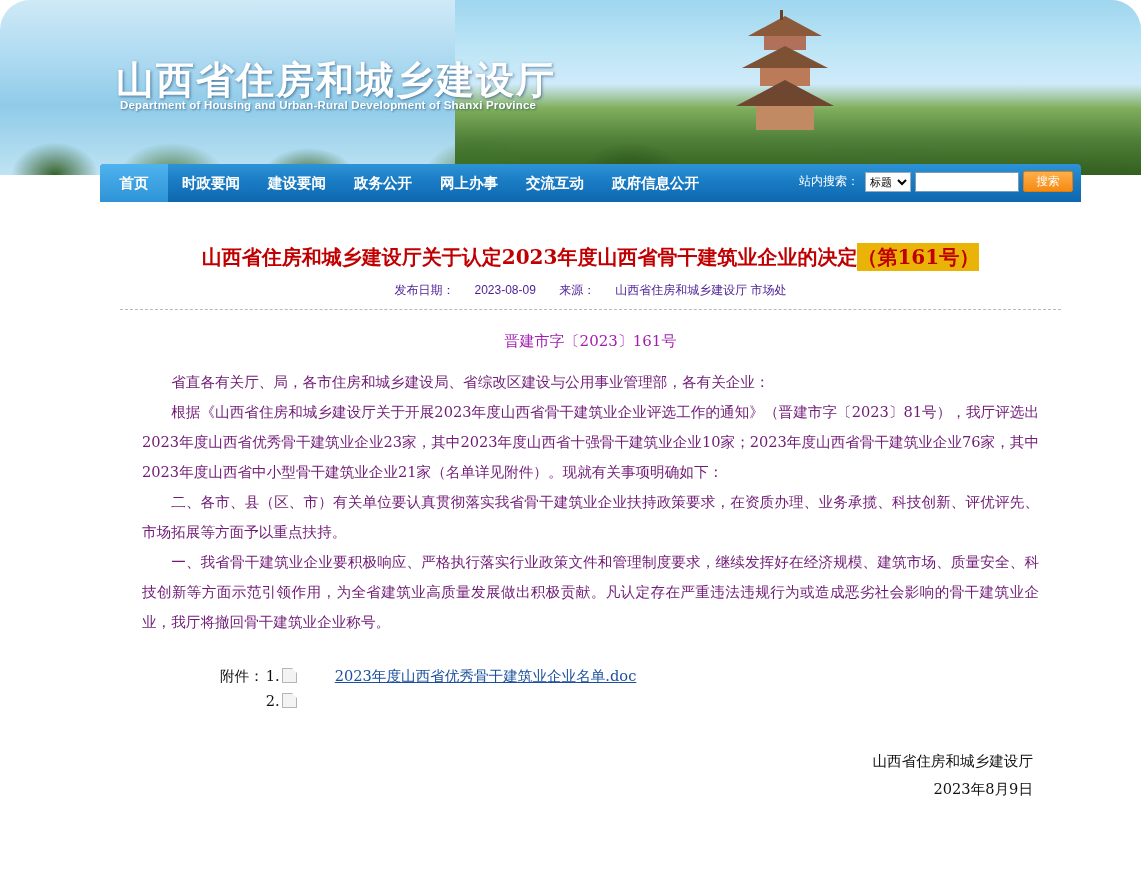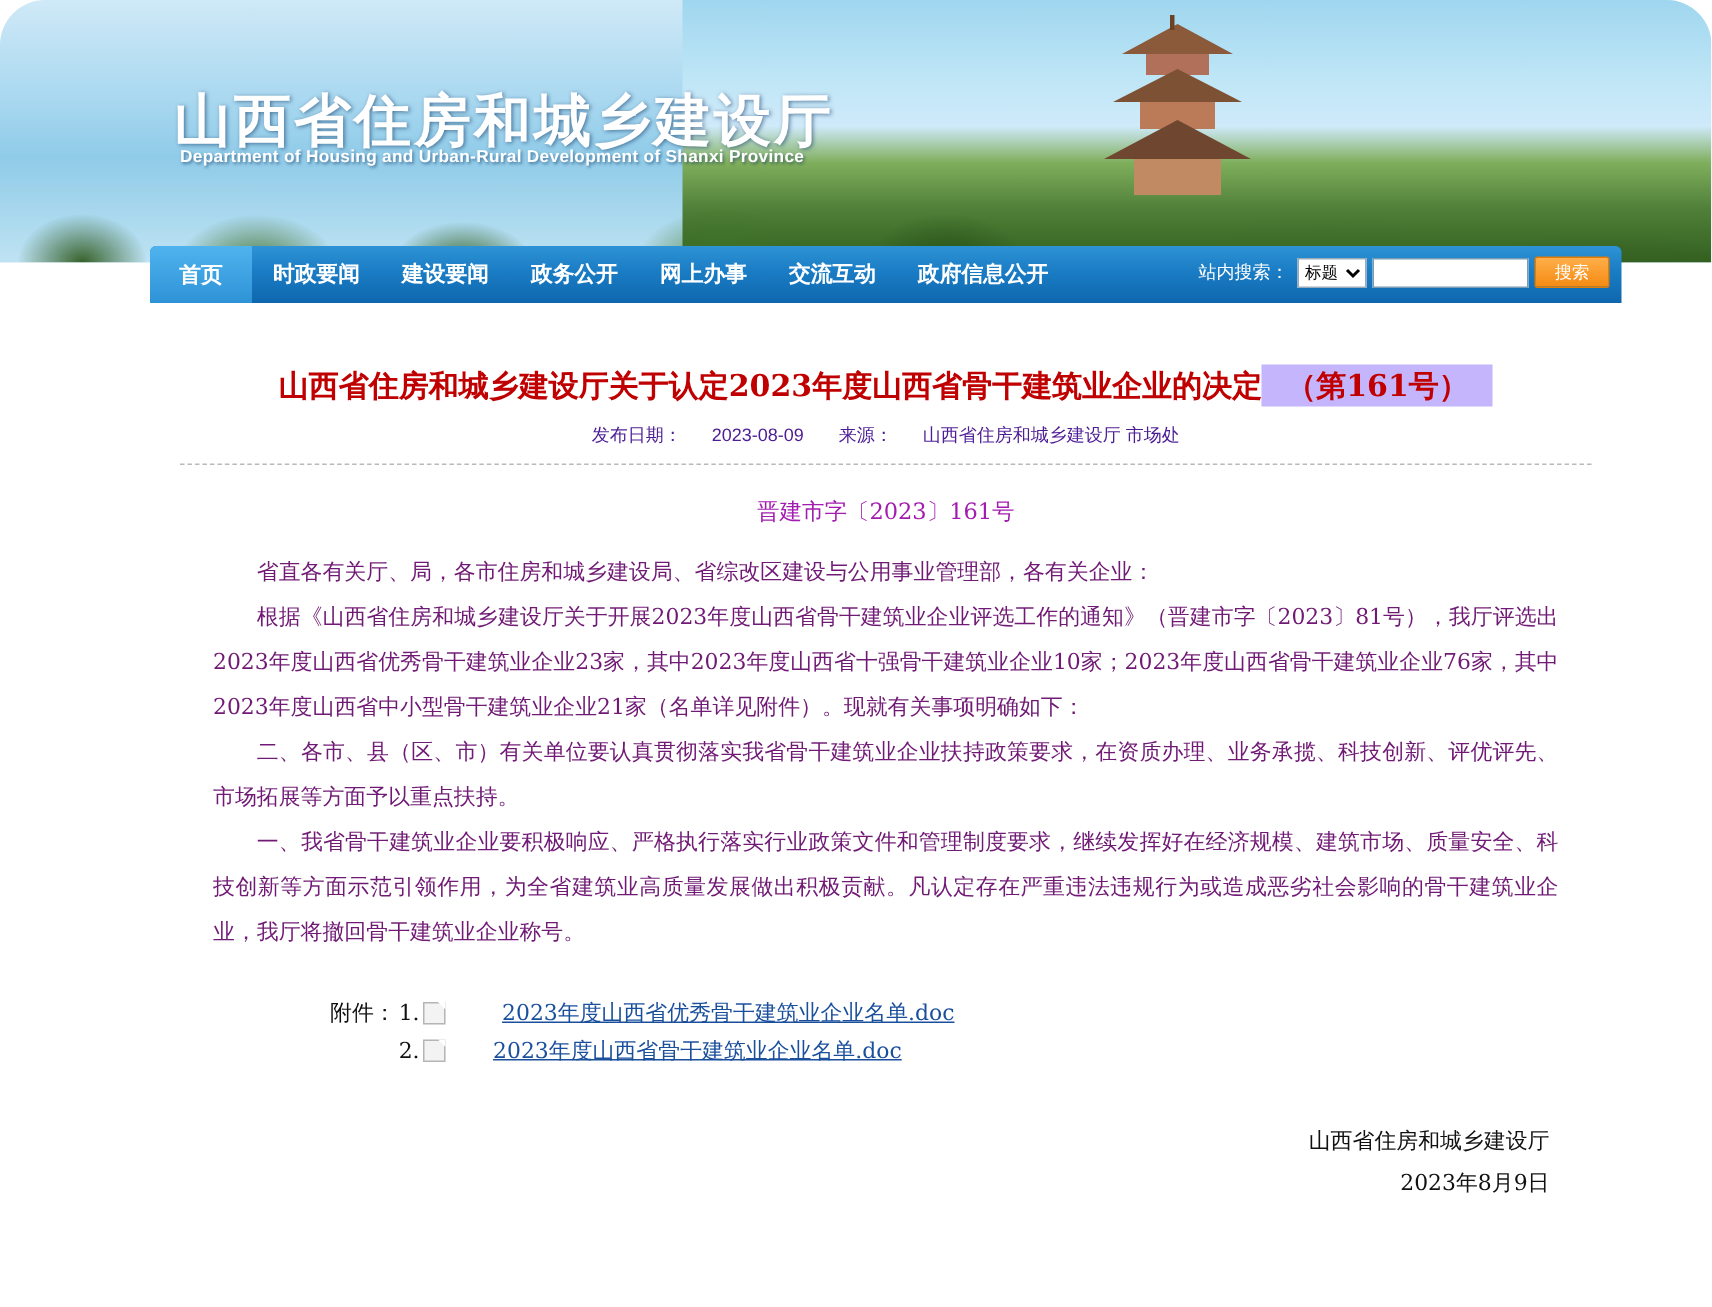--- a/index.html
+++ b/index.html
@@ -119,23 +119,23 @@
   .doc-title {
     text-align: center;
     padding: 24px 40px 10px 40px;
     font-family: "DejaVu Serif", serif;
     font-size: 20px;
     font-weight: bold;
     color: #c00000;
     line-height: 1.5;
   }
   .doc-title .num {
-    background: #c4b5fd;
+    background: #eab308;
     color: #c00000;
-    padding: 2px 16px;
+    padding: 2px 0;
   }
   .meta {
     text-align: center;
     font-size: 12px;
     color: #4c1d95;
     padding-bottom: 10px;
   }
   .meta span { margin: 0 10px; }
   .divider {
     border-top: 1px dashed #b9b9b9;
@@ -270,21 +270,20 @@
       <div class="attach-row">
         <span class="attach-label">附件：</span>
         <span class="attach-idx">1.</span>
         <span class="doc-icon"></span>
         <a class="attach-link">2023年度山西省优秀骨干建筑业企业名单.doc</a>
       </div>
       <div class="attach-row">
         <span class="attach-label" style="visibility:hidden">附件：</span>
         <span class="attach-idx">2.</span>
         <span class="doc-icon"></span>
-        <a class="attach-link second">2023年度山西省骨干建筑业企业名单.doc</a>
       </div>
     </div>
 
     <div class="signature">
       <div>山西省住房和城乡建设厅</div>
       <div>2023年8月9日</div>
     </div>
 
   </div>
 

